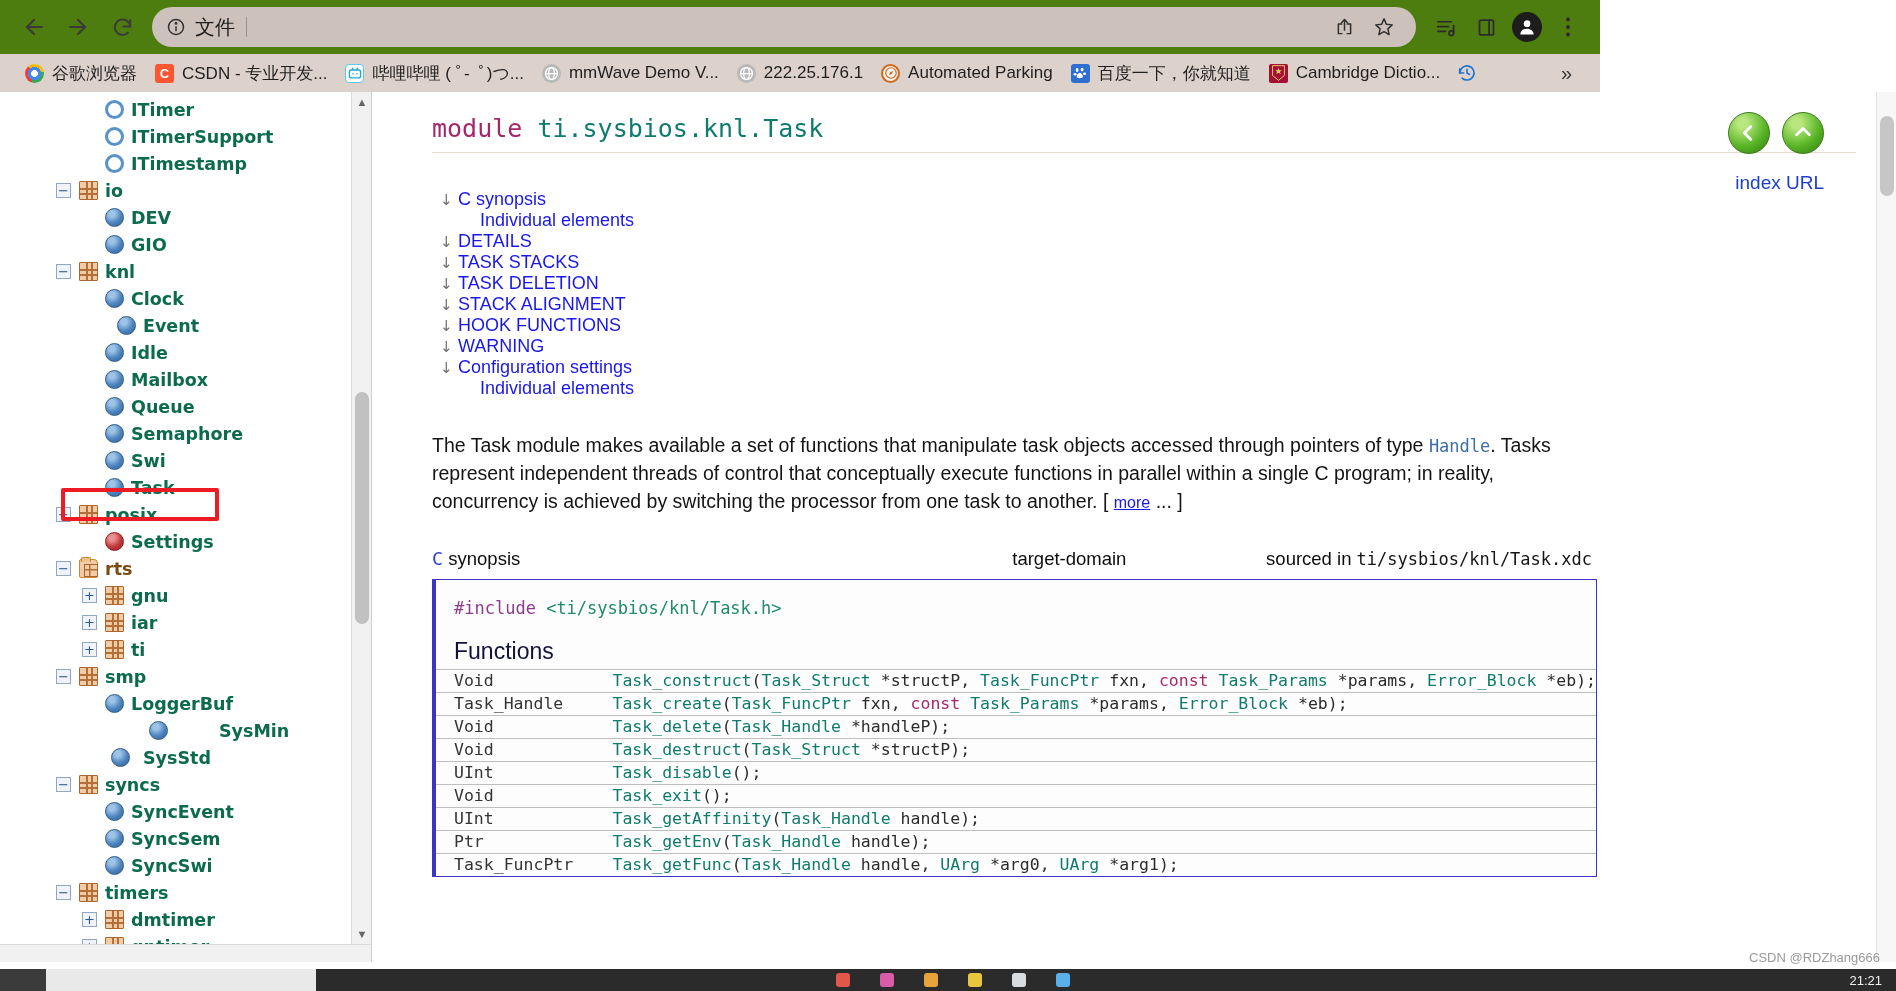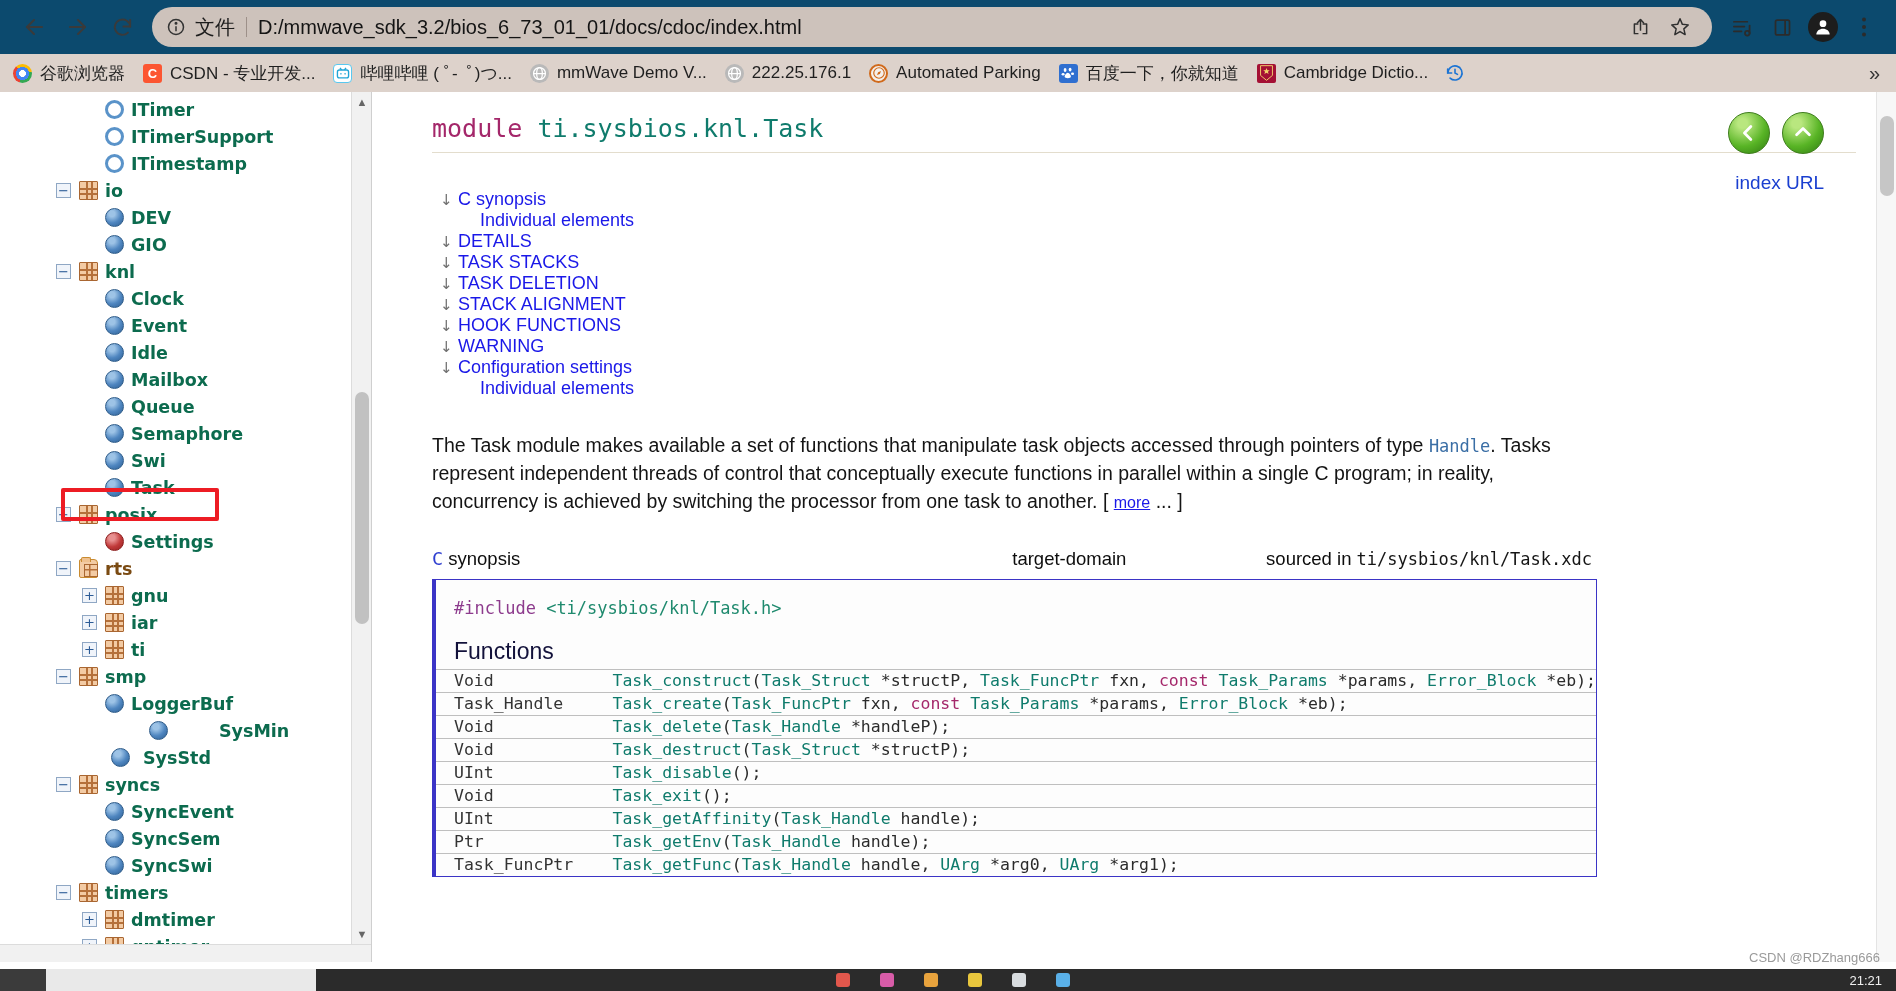--- a/index.html
+++ b/index.html
@@ -6,22 +6,22 @@
   html, body {
     margin: 0; padding: 0;
     width: 1896px; height: 991px;
     overflow: hidden;
     background: #ffffff;
     font-family: "Liberation Sans", sans-serif;
   }
 
   
   #browser-chrome {
-    width: 1896px;
-    background: #0c4a6e;
+    width: 1600px;
+    background: #4d7c0f;
     padding: 0;
   }
   #toolbar {
     height: 54px;
     display: flex;
     align-items: center;
     padding: 0 12px;
   }
   .nav-btn {
     width: 44px; height: 44px;
@@ -69,21 +69,21 @@
     background: #1d1d1d; margin: 0 6px;
     display: flex; align-items: center; justify-content: center;
     flex: 0 0 auto;
   }
 
   
   #bookmarks {
     height: 38px;
     display: flex;
     align-items: center;
-    padding: 0 4px;
+    padding: 0 16px;
     gap: 0px;
     background: #ddd2cb;
   }
   .bm {
     display: flex; align-items: center;
     padding: 3px 9px;
     border-radius: 4px;
     white-space: nowrap;
     flex: 0 0 auto;
   }
@@ -409,21 +409,20 @@
     <div id="omnibox">
       <span class="info-icon">
         <svg width="20" height="20" viewBox="0 0 24 24" fill="none" stroke="currentColor" stroke-width="1.8">
             <circle cx="12" cy="12" r="9"></circle>
             <line x1="12" y1="11" x2="12" y2="17"></line>
             <circle cx="12" cy="7.6" r="0.9" fill="currentColor"></circle>
           </svg>
       </span>
       <span class="scheme">文件</span>
       <span class="vsep"></span>
-      <span class="url">D:/mmwave_sdk_3.2/bios_6_73_01_01/docs/cdoc/index.html</span>
       <span class="omni-actions">
         <span class="omni-icon">
           <svg width="21" height="21" viewBox="0 0 24 24" fill="none" stroke="currentColor" stroke-width="1.7" stroke-linecap="round" stroke-linejoin="round">
               <path d="M9 19H5V8h4"></path>
               <path d="M15 19h4V8h-4"></path>
               <path d="M12 15V3"></path>
               <polyline points="8.5,6.5 12,3 15.5,6.5"></polyline>
             </svg>
         </span>
         <span class="omni-icon">
@@ -583,21 +582,21 @@
         <div class="tnode" style="padding-left: 56px;">
           <span class="toggle">−</span>
           <span class="ico ico-pkg"></span>
           <span class="tlabel">knl</span>
         </div>
         <div class="tnode" style="padding-left: 82px;">
           <span class="toggle-spacer"></span>
           <span class="ico ico-mod"></span>
           <span class="tlabel">Clock</span>
         </div>
-        <div class="tnode" style="padding-left: 82px;">
+        <div class="tnode" style="padding-left: 82px; margin-left: 12px;">
           <span class="toggle-spacer"></span>
           <span class="ico ico-mod"></span>
           <span class="tlabel">Event</span>
         </div>
         <div class="tnode" style="padding-left: 82px;">
           <span class="toggle-spacer"></span>
           <span class="ico ico-mod"></span>
           <span class="tlabel">Idle</span>
         </div>
         <div class="tnode" style="padding-left: 82px;">

